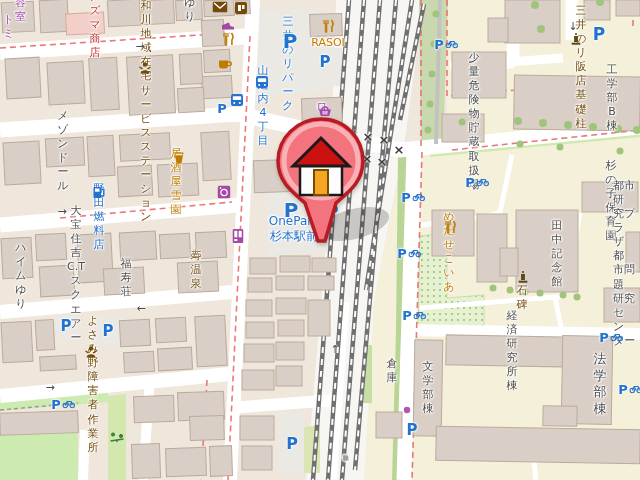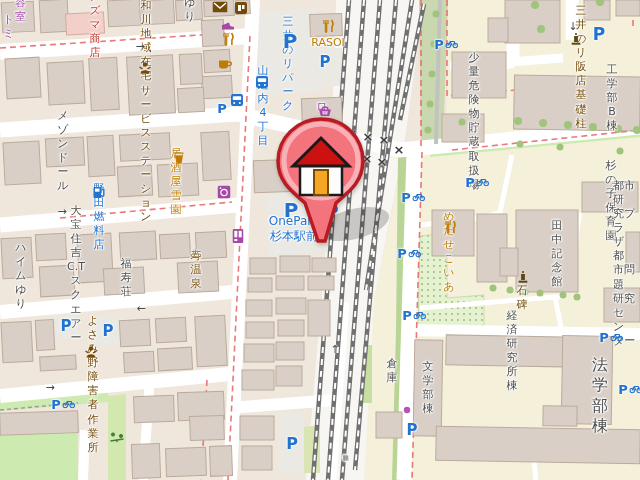--- a/index.html
+++ b/index.html
@@ -310,21 +310,21 @@
       <div class="map-label left" style="left: 613px; top: 263px; color: rgb(77, 77, 77); font-size: 11px;">都市研
 究プラ
 ザ　都
 市問題
 研究セ
 ンター</div>
       <div class="map-label" style="left: 512px; top: 351px; color: rgb(77, 77, 77); font-size: 11px;">経済研
 究所棟</div>
       <div class="map-label" style="left: 428px; top: 388px; color: rgb(77, 77, 77); font-size: 11px;">文学部
 棟</div>
-      <div class="map-label" style="left: 600px; top: 396px; color: rgb(77, 77, 77); font-size: 16px;">法学部
+      <div class="map-label" style="left: 600px; top: 384px; color: rgb(77, 77, 77); font-size: 13px;">法学部
 棟</div>
       <div class="map-label" style="left: 392px; top: 371px; color: rgb(77, 77, 77); font-size: 11px;">倉庫</div>
       <div class="map-label vert" style="left: 346px; top: 450px; color: rgb(138, 138, 138); font-size: 6px;">阪和線</div>
     </div>
 <div id="icons-layer">
       <div class="map-icon" style="left: 220px; top: 7px;">
         <svg width="15" height="11" viewBox="0 0 15 11">
           <rect width="15" height="11" rx="1.5" fill="#734a08"></rect>
           <path d="M1.5,1.5 L7.5,6.5 L13.5,1.5" stroke="#fff" stroke-width="1.4" fill="none"></path>
         </svg>

